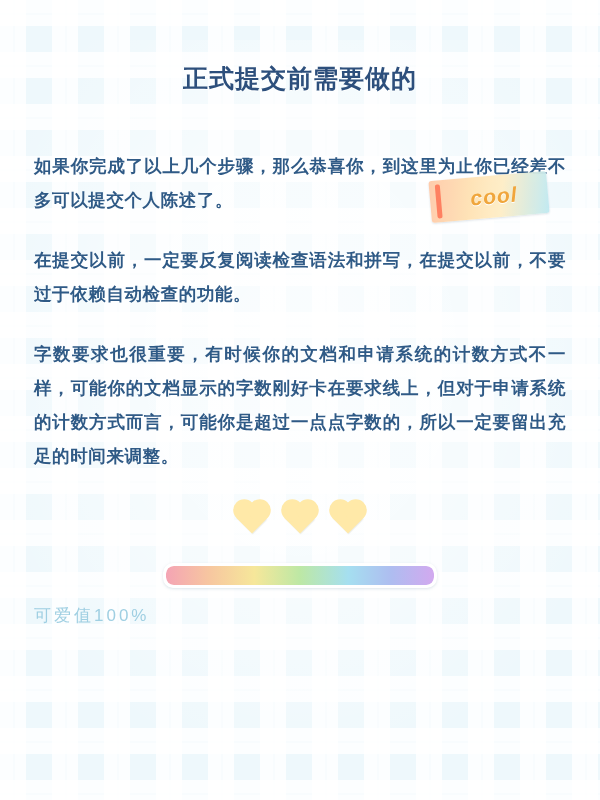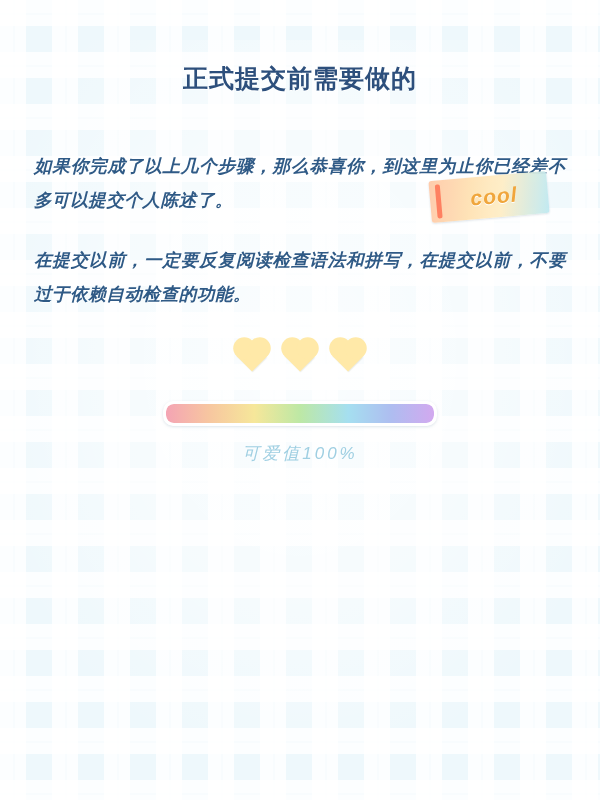--- a/index.html
+++ b/index.html
@@ -62,21 +62,20 @@
     position: relative;
     color: #2f5a86;
     font-size: 17.5px;
     line-height: 34px;
     letter-spacing: 0.6px;
     margin: 0 0 26px 0;
     text-align: justify;
     text-justify: inter-ideograph;
     font-weight: 600;
     text-shadow: 0 1px 0 rgba(255,255,255,0.85);
-    font-style: italic;
   }
 
   
   .sticker {
     position: absolute;
     right: 52px;
     top: 176px;
     width: 118px;
     height: 42px;
     transform: rotate(-5deg);
@@ -156,40 +155,40 @@
     height: 100%;
     width: 100%;
     border-radius: 8px;
     background: linear-gradient(to right,
       #f4a4b4 0%, #f7c6a0 16%, #f6e79a 33%, #bde8a5 50%,
       #a5dff0 68%, #aebdf0 84%, #d2a9ef 100%);
   }
 
   .cute-label {
     margin-top: 16px;
-    text-align: center;
+    text-align: left;
     color: #9fcfe2;
     font-size: 17px;
     letter-spacing: 3px;
-    font-style: italic;
   }
 </style>
 </head>
 <body>
 
 <div class="page">
   <div class="haze"></div>
 
   <div class="content">
 
     <h1 class="title">正式提交前需要做的</h1>
 
     <div class="paragraphs">
       <p class="para">如果你完成了以上几个步骤，那么恭喜你，到这里为止你已经差不多可以提交个人陈述了。</p>
       <p class="para">在提交以前，一定要反复阅读检查语法和拼写，在提交以前，不要过于依赖自动检查的功能。</p>
+      <p class="para">字数要求也很重要，有时候你的文档和申请系统的计数方式不一样，可能你的文档显示的字数刚好卡在要求线上，但对于申请系统的计数方式而言，可能你是超过一点点字数的，所以一定要留出充足的时间来调整。</p>
     </div>
 
     <div class="hearts">
       <span class="heart"></span>
       <span class="heart"></span>
       <span class="heart"></span>
     </div>
 
     <div class="progress-wrap">
       <div class="progress-track">

